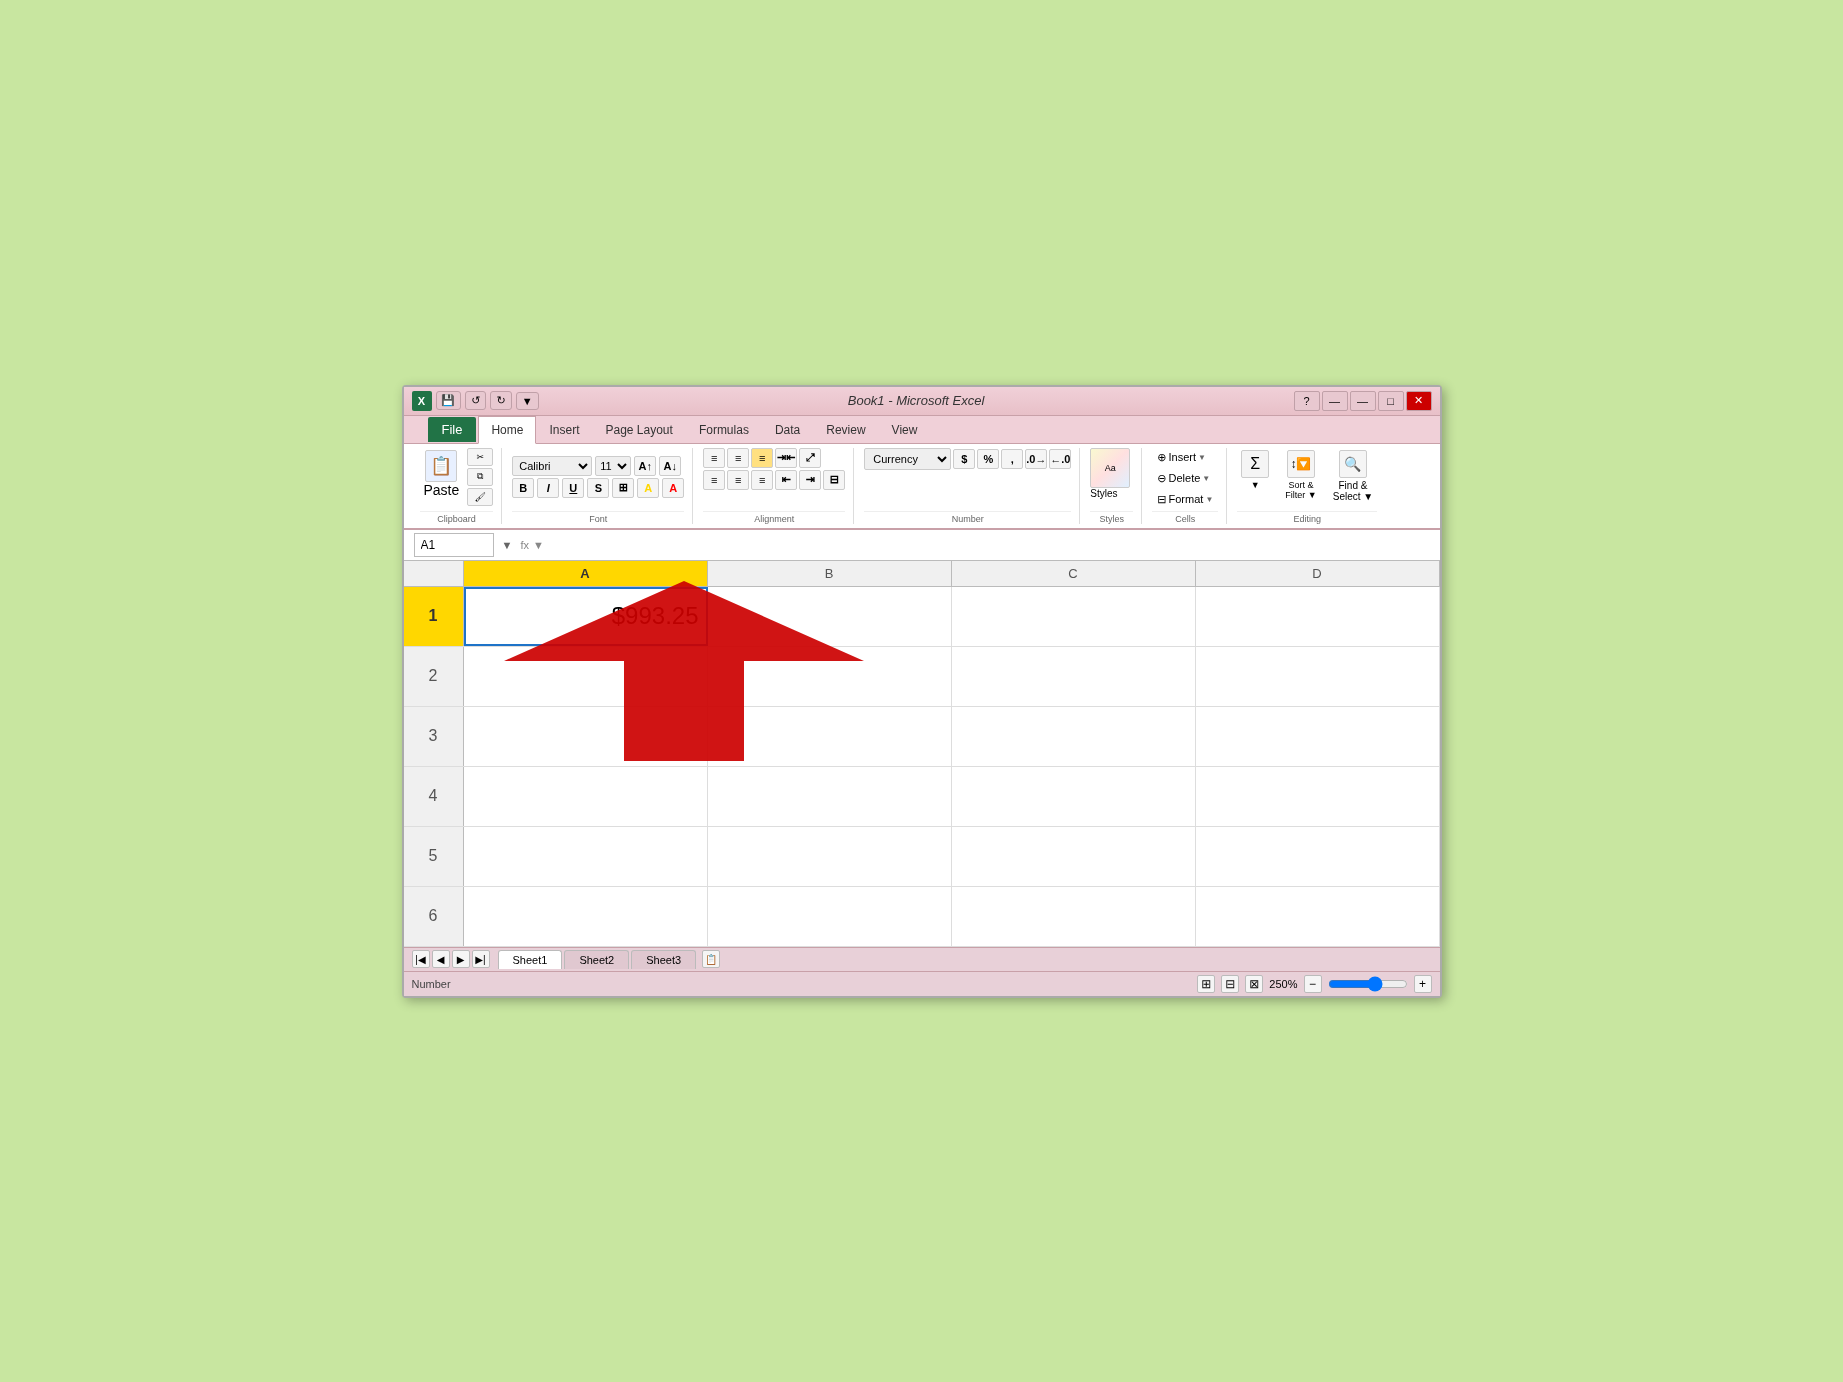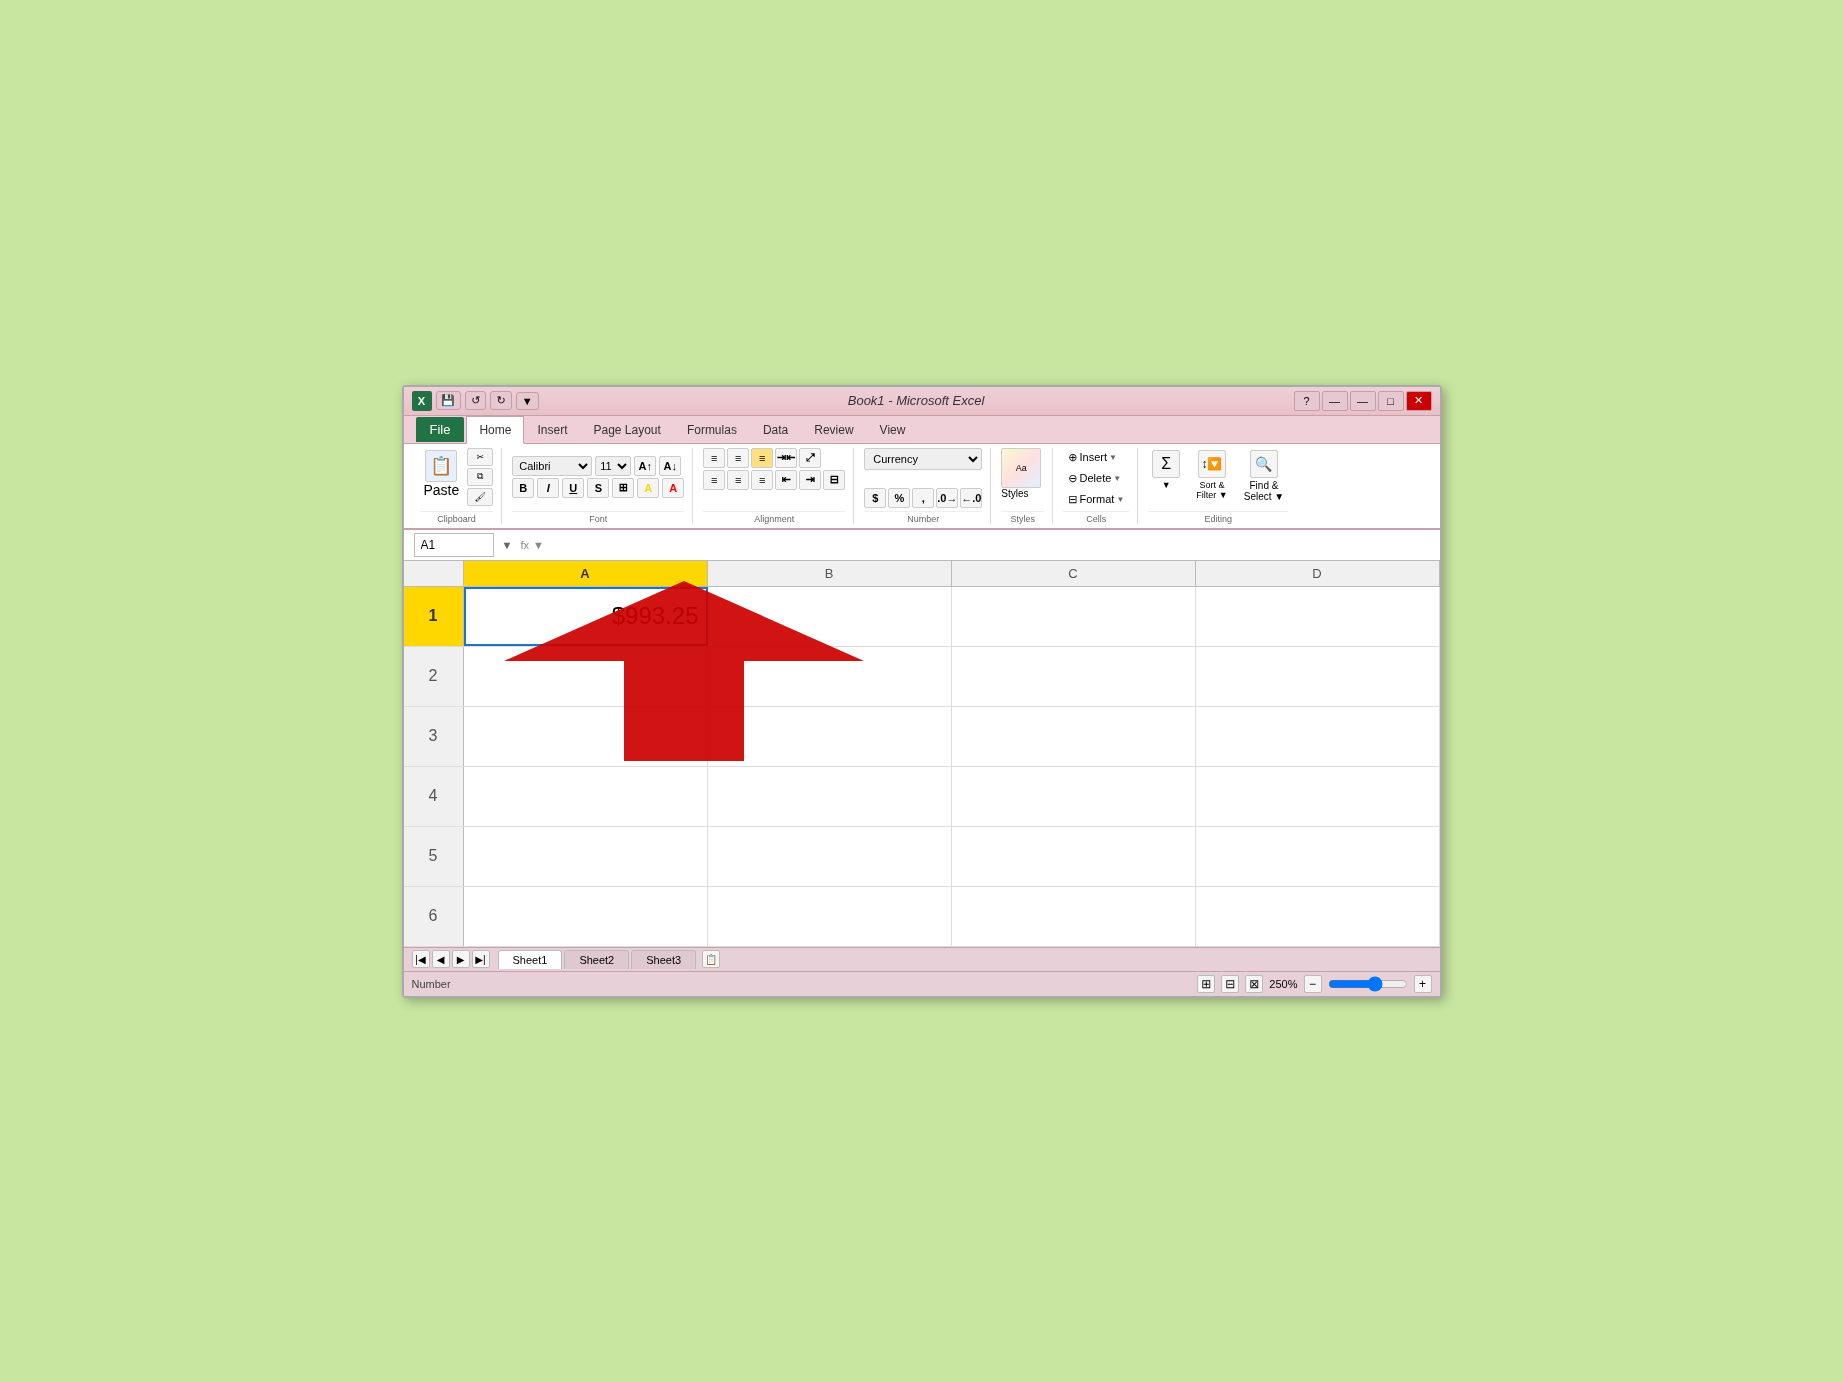--- a/index.html
+++ b/index.html
@@ -69,21 +69,21 @@
       cursor: pointer;
       display: flex; align-items: center; justify-content: center;
       font-size: 11px;
     }
     .win-btn.close { background: #cc0000; color: white; }
     
     .ribbon-tabs {
       display: flex;
       align-items: center;
       background: #f0d0d8;
-      padding: 0 12px;
+      padding: 0 24px;
       border-bottom: 1px solid #c8a0a8;
     }
     .file-tab {
       background: #217346;
       color: white;
       padding: 5px 14px;
       font-size: 13px;
       cursor: pointer;
       border-radius: 2px 2px 0 0;
       margin-right: 2px;
@@ -202,21 +202,21 @@
     .fmt-btn.underline { text-decoration: underline; }
     
     .align-controls {
       display: flex; flex-direction: column; gap: 2px;
     }
     .align-row {
       display: flex; gap: 2px;
     }
     
     .number-group {
-      display: flex; flex-direction: column; gap: 18px; min-width: 100px;
+      display: flex; gap: 2px; min-width: 100px;
     }
     .number-format-select {
       height: 22px;
       font-size: 11px;
       border: 1px solid #ccc;
       border-radius: 2px;
       padding: 0 4px;
       width: 100%;
     }
     .number-row {

